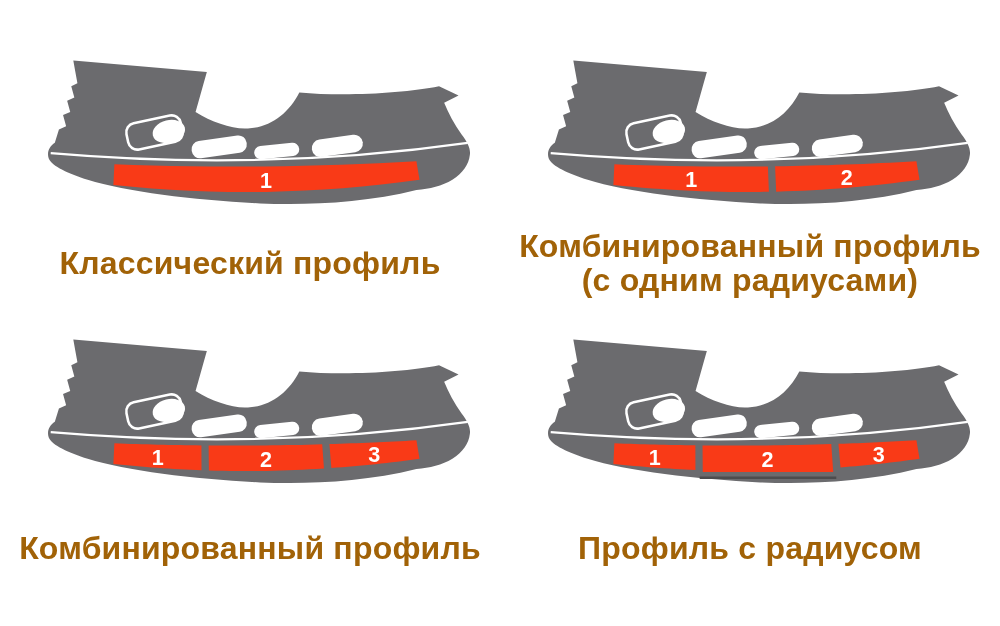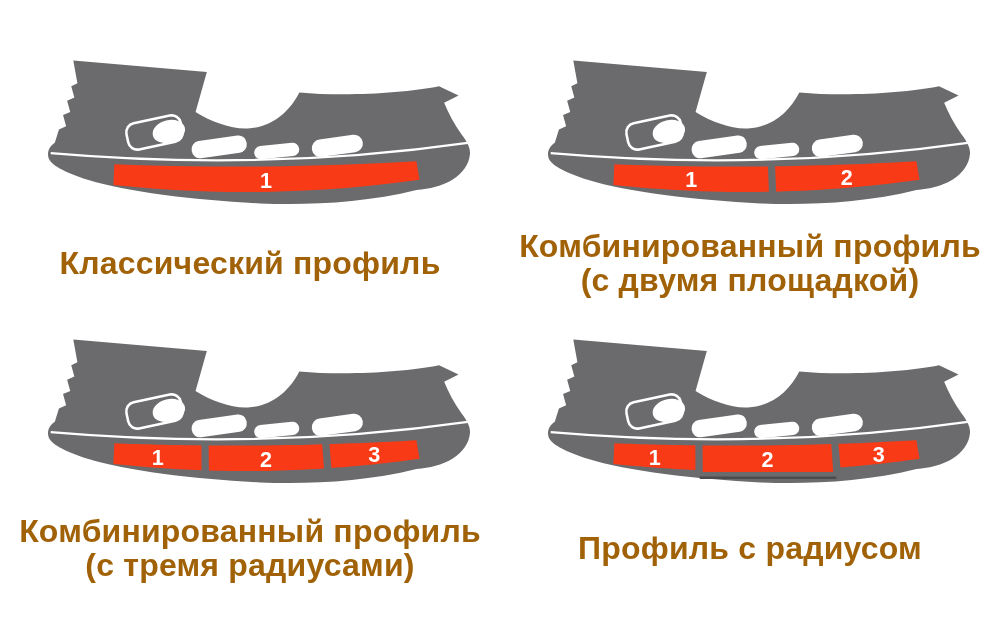--- a/index.html
+++ b/index.html
@@ -74,21 +74,21 @@
           <rect x="-25" y="-8.5" width="50" height="17" rx="8.5" transform="translate(305,103) rotate(-8)" fill="#ffffff"></rect>
         </g>
         <path d="M26,110 Q235,128 432,100" fill="none" stroke="#ffffff" stroke-width="2.2"></path>
         <path d="M88.0 121.0L97.3 121.3L106.7 121.6L116.0 121.9L125.3 122.2L134.7 122.4L144.0 122.6L153.3 122.8L162.7 122.9L172.0 123.0L181.3 123.1L190.7 123.1L200.0 123.2L209.3 123.2L218.7 123.1L228.0 123.1L237.4 123.0L238.4 147.7L228.9 147.8L219.5 147.9L210.0 147.9L200.5 147.8L191.1 147.7L181.6 147.4L172.2 147.1L162.7 146.7L153.2 146.3L143.8 145.8L134.3 145.1L124.8 144.5L115.4 143.7L105.9 142.9L96.5 142.0L87.0 141.0Z" fill="#f93a17"></path>
         <text x="162.7" y="135.8" text-anchor="middle" dominant-baseline="central">1</text>
         <path d="M244.4 122.9L253.0 122.8L261.6 122.6L270.2 122.4L278.8 122.2L287.4 122.0L296.0 121.8L304.6 121.5L313.2 121.2L321.8 120.9L330.4 120.6L339.0 120.2L347.6 119.8L356.2 119.4L364.8 118.9L373.4 118.5L382.0 118.0L385.0 136.0L376.3 137.2L367.6 138.3L358.9 139.4L350.1 140.4L341.4 141.4L332.7 142.2L324.0 143.0L315.3 143.8L306.6 144.5L297.8 145.1L289.1 145.7L280.4 146.2L271.7 146.6L263.0 147.0L254.3 147.3L245.5 147.6Z" fill="#f93a17"></path>
         <text x="314.2" y="133.5" text-anchor="middle" dominant-baseline="central">2</text>
       </svg>
     <figcaption class="caption">
       <div class="cap-line">Комбинированный профиль</div>
-      <div class="cap-line">(с двумя площадкой)</div>
+      <div class="cap-line">(с одним радиусами)</div>
     </figcaption>
   </figure>
 
   <figure class="panel row-2">
     <svg class="skate" viewBox="0 0 440 180">
         <path d="M48,20 L178,31 C174,45 171,56 167,70 C183,80 203,87 218,86 C240,85 258,71 268,51 C310,55 370,52 404,45 L423,54 L409,61 C413,71 419,82 426,92 C432,100 435,106 434,112 C433,121 427,130 417,136 C407,142 395,145 382,146 C330,159 272,161 230,159 C168,156 100,148 62,136 C44,130 27,123 24,115 C22,109 25,103 30,100 L34,87 L41,84 L38,73 L45,70 L42,59 L49,56 L46,45 L52,42 L50,31 Z" fill="#6b6b6e"></path>
         <g>
           <rect x="-27" y="-13" width="54" height="26" rx="9" transform="translate(127,90) rotate(-12)" fill="none" stroke="#ffffff" stroke-width="2.5"></rect>
           <ellipse rx="16" ry="11" transform="translate(141,89) rotate(-14)" fill="#ffffff"></ellipse>
           <rect x="-27" y="-8.5" width="54" height="17" rx="8" transform="translate(190,104) rotate(-8)" fill="#ffffff"></rect>
@@ -98,21 +98,20 @@
         <path d="M26,110 Q235,128 432,100" fill="none" stroke="#ffffff" stroke-width="2.2"></path>
         <path d="M88.0 121.0L93.3 121.2L98.6 121.4L103.9 121.6L109.2 121.7L114.5 121.9L119.8 122.0L125.0 122.2L130.3 122.3L135.6 122.4L140.9 122.5L146.2 122.6L151.5 122.7L156.8 122.8L162.1 122.9L167.4 122.9L172.7 123.0L172.8 147.1L167.5 146.9L162.1 146.7L156.7 146.5L151.4 146.2L146.0 145.9L140.6 145.6L135.3 145.2L129.9 144.8L124.5 144.4L119.2 144.0L113.8 143.6L108.5 143.1L103.1 142.6L97.7 142.1L92.4 141.6L87.0 141.0Z" fill="#f93a17"></path>
         <text x="130.1" y="134.6" text-anchor="middle" dominant-baseline="central">1</text>
         <path d="M179.7 123.1L186.6 123.1L193.5 123.1L200.5 123.2L207.4 123.2L214.3 123.1L221.2 123.1L228.1 123.1L235.0 123.0L241.9 122.9L248.8 122.8L255.7 122.7L262.6 122.6L269.5 122.5L276.5 122.3L283.4 122.1L290.3 121.9L292.0 145.5L285.0 145.9L278.0 146.3L271.0 146.7L264.0 147.0L257.0 147.2L250.0 147.4L243.0 147.6L236.0 147.8L229.0 147.8L222.0 147.9L215.0 147.9L208.0 147.9L201.0 147.8L194.0 147.7L187.0 147.6L180.0 147.4Z" fill="#f93a17"></path>
         <text x="235.5" y="136.4" text-anchor="middle" dominant-baseline="central">2</text>
         <path d="M297.3 121.7L302.6 121.6L307.9 121.4L313.2 121.2L318.5 121.0L323.8 120.8L329.1 120.6L334.4 120.4L339.7 120.2L345.0 119.9L350.2 119.7L355.5 119.4L360.8 119.2L366.1 118.9L371.4 118.6L376.7 118.3L382.0 118.0L385.0 136.0L379.6 136.7L374.3 137.5L368.9 138.2L363.5 138.8L358.2 139.5L352.8 140.1L347.5 140.7L342.1 141.3L336.7 141.8L331.4 142.4L326.0 142.9L320.6 143.3L315.3 143.8L309.9 144.2L304.5 144.6L299.2 145.0Z" fill="#f93a17"></path>
         <text x="340.9" y="131.7" text-anchor="middle" dominant-baseline="central">3</text>
       </svg>
     <figcaption class="caption">
       <div class="cap-line">Комбинированный профиль</div>
-      <div class="cap-line">(с тремя радиусами)</div>
     </figcaption>
   </figure>
 
   <figure class="panel row-2">
     <svg class="skate" viewBox="0 0 440 180">
         <path d="M48,20 L178,31 C174,45 171,56 167,70 C183,80 203,87 218,86 C240,85 258,71 268,51 C310,55 370,52 404,45 L423,54 L409,61 C413,71 419,82 426,92 C432,100 435,106 434,112 C433,121 427,130 417,136 C407,142 395,145 382,146 C330,159 272,161 230,159 C168,156 100,148 62,136 C44,130 27,123 24,115 C22,109 25,103 30,100 L34,87 L41,84 L38,73 L45,70 L42,59 L49,56 L46,45 L52,42 L50,31 Z" fill="#6b6b6e"></path>
         <g>
           <rect x="-27" y="-13" width="54" height="26" rx="9" transform="translate(127,90) rotate(-12)" fill="none" stroke="#ffffff" stroke-width="2.5"></rect>
           <ellipse rx="16" ry="11" transform="translate(141,89) rotate(-14)" fill="#ffffff"></ellipse>
           <rect x="-27" y="-8.5" width="54" height="17" rx="8" transform="translate(190,104) rotate(-8)" fill="#ffffff"></rect>

